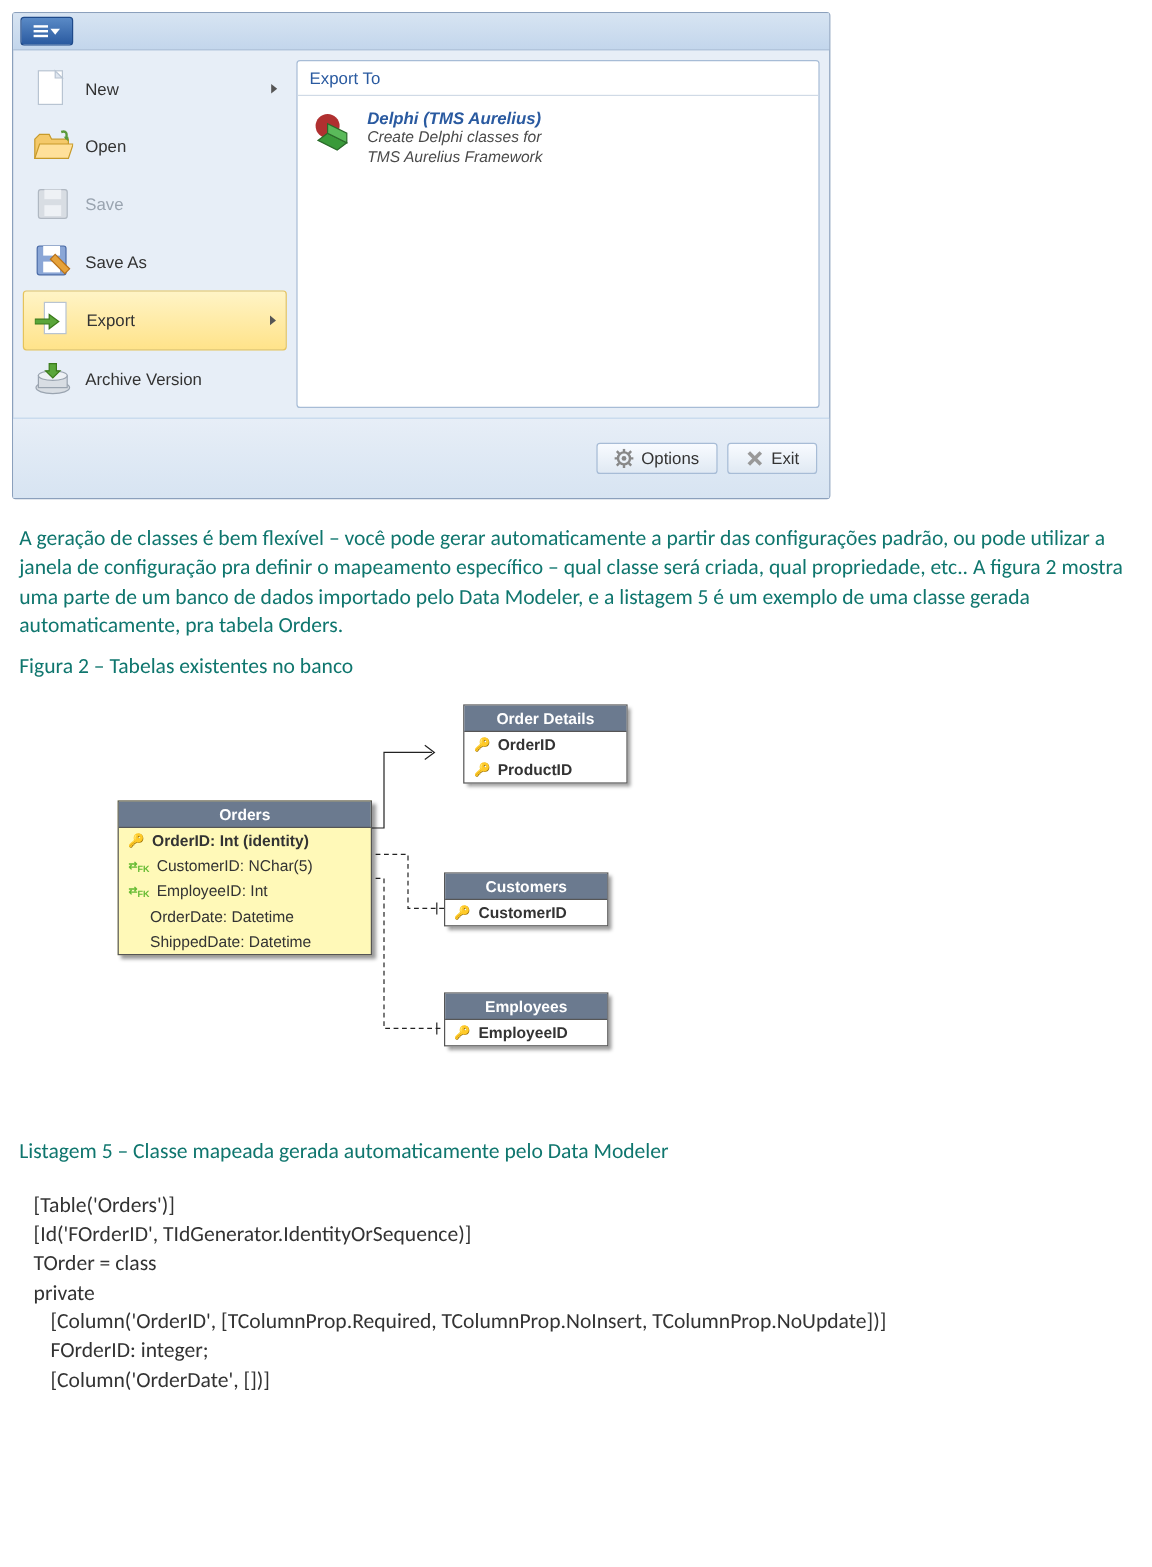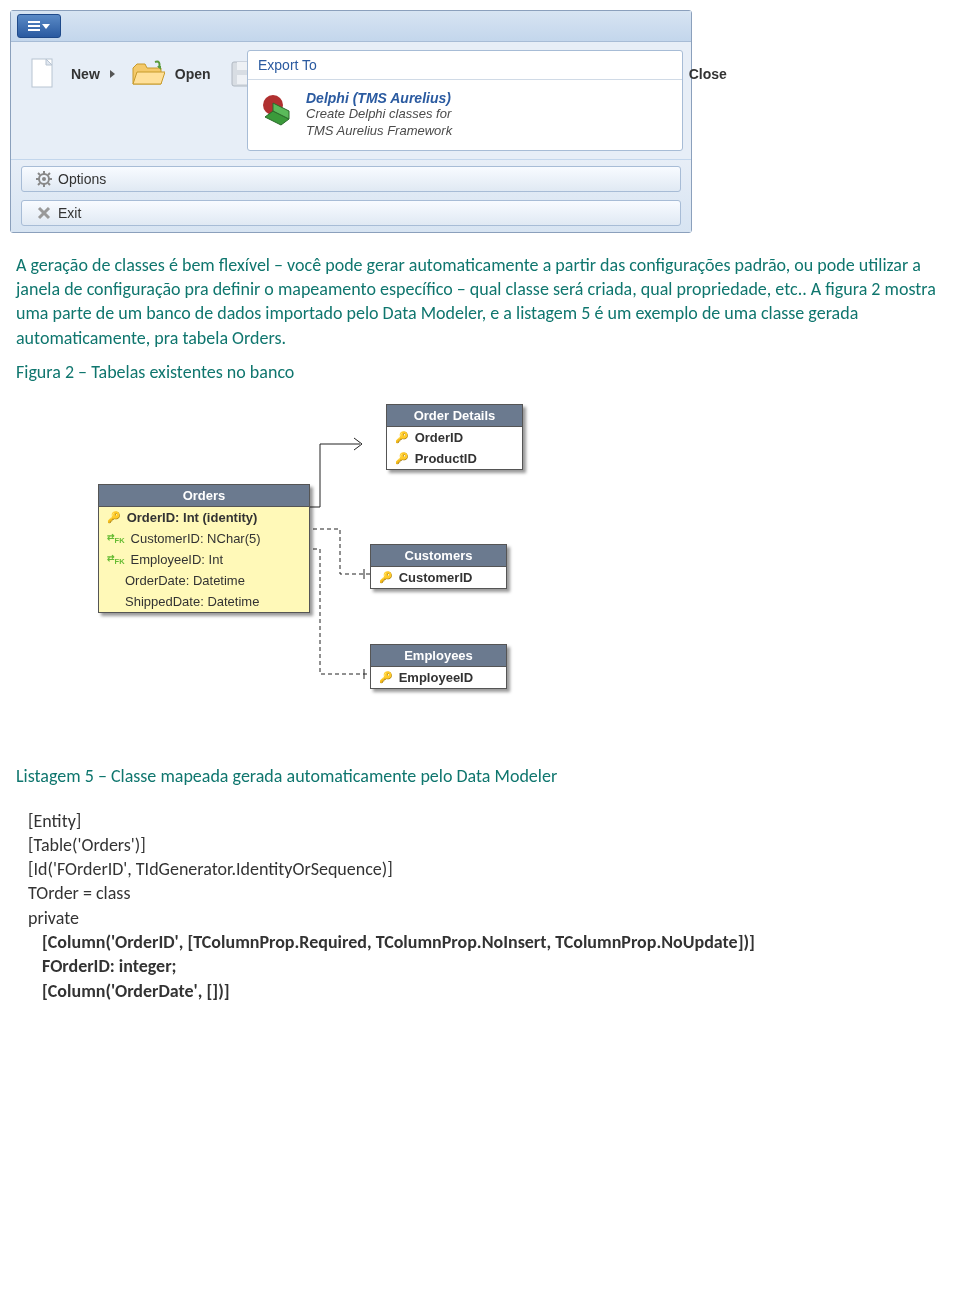--- a/index.html
+++ b/index.html
@@ -56,36 +56,34 @@
     border-top: 5px solid #fff;
   }
   .dialog-body {
     display: flex;
     padding: 8px;
     gap: 8px;
   }
   .menu-left {
     width: 220px;
     display: flex;
-    flex-direction: row;
-    font-weight: bold;
+    flex-direction: column;
   }
   .menu-item {
     display: flex;
     align-items: center;
     height: 48px;
     padding: 0 8px;
     gap: 10px;
     cursor: pointer;
     border-radius: 3px;
   }
   .menu-item.active {
     background: linear-gradient(#fff4c6, #ffe38a);
     border: 1px solid #e6c35a;
-    align-items: flex-end;
   }
   .menu-item.disabled { color: #9aa4b0; }
   .menu-item .arrow {
     margin-left: auto;
     width: 0; height: 0;
     border-top: 4px solid transparent;
     border-bottom: 4px solid transparent;
     border-left: 5px solid #555;
   }
   .menu-icon {
@@ -115,25 +113,24 @@
   }
   .export-icon {
     width: 38px; height: 38px;
     display: flex; align-items: center; justify-content: center;
   }
   .export-text .title { color: #2a5aa0; font-weight: bold; }
   .export-text .desc { color: #4a4a4a; font-size: 13px; line-height: 1.3; }
   .dialog-footer {
     background: linear-gradient(#e7eef7, #d7e4f2);
     border-top: 1px solid #c3d6ec;
-    padding: 6px 10px;
+    padding: 20px 10px;
     display: flex;
     justify-content: flex-end;
     gap: 8px;
-    flex-direction: column;
   }
   .ft-btn {
     display: flex;
     align-items: center;
     gap: 6px;
     padding: 4px 14px;
     background: linear-gradient(#f8fbff, #e0e9f3);
     border: 1px solid #a7bcd6;
     border-radius: 3px;
     cursor: pointer;
@@ -198,21 +195,21 @@
   .bold { font-weight: bold; }
 
   
   .code {
     padding: 0 16px 20px 28px;
     font-family: Calibri, "Segoe UI", sans-serif;
     font-size: 18px;
     line-height: 1.35;
     color: #333;
   }
-  .code .indent { padding-left: 14px; font-weight: bold; }
+  .code .indent { padding-left: 14px; }
 
   
   svg { display: block; }
 </style>
 </head>
 <body>
 
 <div class="dialog">
   <div class="dialog-header">
     <div class="ribbon-btn">
@@ -289,28 +286,20 @@
           <svg width="32" height="30">
               <ellipse cx="16" cy="22" rx="14" ry="5" fill="#d8dde3" stroke="#9aa4b0"></ellipse>
               <rect x="4" y="12" width="24" height="10" fill="#d8dde3" stroke="#9aa4b0"></rect>
               <ellipse cx="16" cy="12" rx="12" ry="4" fill="#eef1f5" stroke="#9aa4b0"></ellipse>
               <polygon points="13,2 19,2 19,8 22,8 16,14 10,8 13,8" fill="#5aa63a" stroke="#3a7a1a"></polygon>
             </svg>
         </div>
         <span>Archive Version</span>
       </div>
 
-      <div class="menu-item">
-        <div class="menu-icon">
-          <svg width="32" height="26">
-              <polygon points="2,6 8,2 14,2 16,6 30,6 30,22 2,22" fill="#f4c96a" stroke="#c79a2a"></polygon>
-            </svg>
-        </div>
-        <span>Close</span>
-      </div>
     </div>
 
     <div class="menu-right">
       <div class="menu-right-header">Export To</div>
       <div class="export-option">
         <div class="export-icon">
           <svg width="36" height="36">
             <circle cx="14" cy="14" r="10" fill="#b03030"></circle>
             <polygon points="14,20 30,28 22,34 6,26" fill="#3a9a3a" stroke="#2a6a2a"></polygon>
             <polygon points="14,20 30,28 30,20 14,12" fill="#5aba5a" stroke="#2a6a2a"></polygon>
@@ -423,21 +412,20 @@
         <span class="key-icon">🔑</span>
         <span>EmployeeID</span>
       </div>
   </div>
 </div>
 
 <div class="doc-text">
   <p>Listagem 5 – Classe mapeada gerada automaticamente pelo Data Modeler</p>
 </div>
 <div class="code">
-  <div>[Entity]</div>
   <div>[Table('Orders')]</div>
   <div>[Id('FOrderID', TIdGenerator.IdentityOrSequence)]</div>
   <div>TOrder = class</div>
   <div>private</div>
   <div class="indent">[Column('OrderID', [TColumnProp.Required, TColumnProp.NoInsert, TColumnProp.NoUpdate])]</div>
   <div class="indent">FOrderID: integer;</div>
   <div class="indent">[Column('OrderDate', [])]</div>
 </div>
 
 </body></html>

